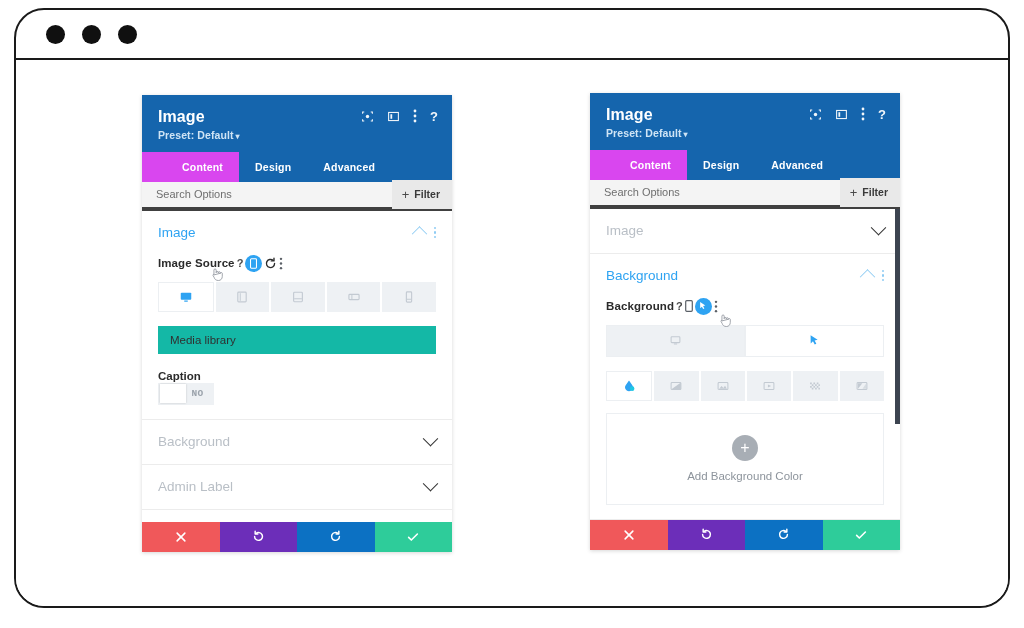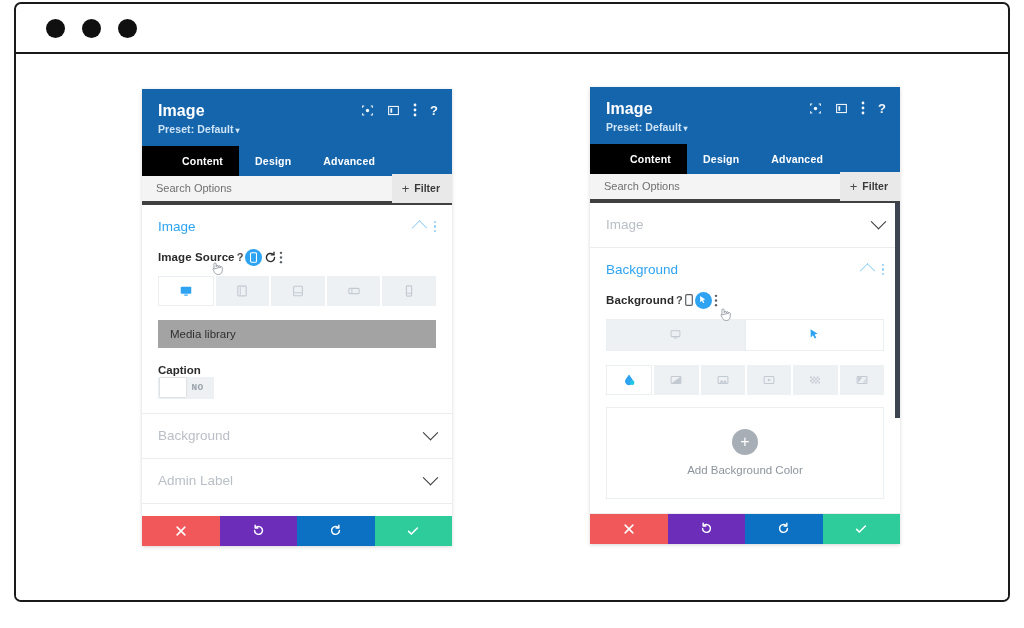--- a/index.html
+++ b/index.html
@@ -9,25 +9,25 @@
     height: 628px;
     background: #ffffff;
     font-family: "Liberation Sans", sans-serif;
     overflow: hidden;
   }
 
   
   .browser-frame {
     position: absolute;
     left: 14px;
-    top: 2px;
+    top: 8px;
     width: 996px;
     height: 600px;
     border: 2px solid #1a1a1a;
-    border-radius: 7px;
+    border-radius: 30px;
     background: #ffffff;
     overflow: hidden;
   }
 
   .browser-titlebar {
     position: absolute;
     left: 0; top: 0;
     width: 100%;
     height: 50px;
     border-bottom: 2px solid #1a1a1a;
@@ -109,21 +109,21 @@
   }
   .tab {
     display: flex;
     align-items: center;
     padding: 0 16px;
     font-size: 10.5px;
     font-weight: bold;
     color: #ffffff;
     letter-spacing: .2px;
   }
-  .tab.active { background: #000000; padding-left: 40px; }
+  .tab.active { background: #d946ef; padding-left: 40px; }
 
   
   .search-row {
     background: #f4f4f4;
     border-bottom: 4px solid #404040;
     height: 29px;
     display: flex;
     align-items: center;
     justify-content: space-between;
     padding-left: 14px;
@@ -230,21 +230,21 @@
     display: flex;
     align-items: center;
     justify-content: center;
     background: #eef1f4;
     border: 1px solid #eceff2;
   }
   .mode-tab.active { background: #ffffff; }
 
   
   .select-box {
-    background: #a3a3a3;
+    background: #14b8a6;
     height: 28px;
     display: flex;
     align-items: center;
     padding-left: 12px;
     font-size: 11.5px;
     color: #303030;
     margin-bottom: 16px;
     text-align: right;
   }
 

